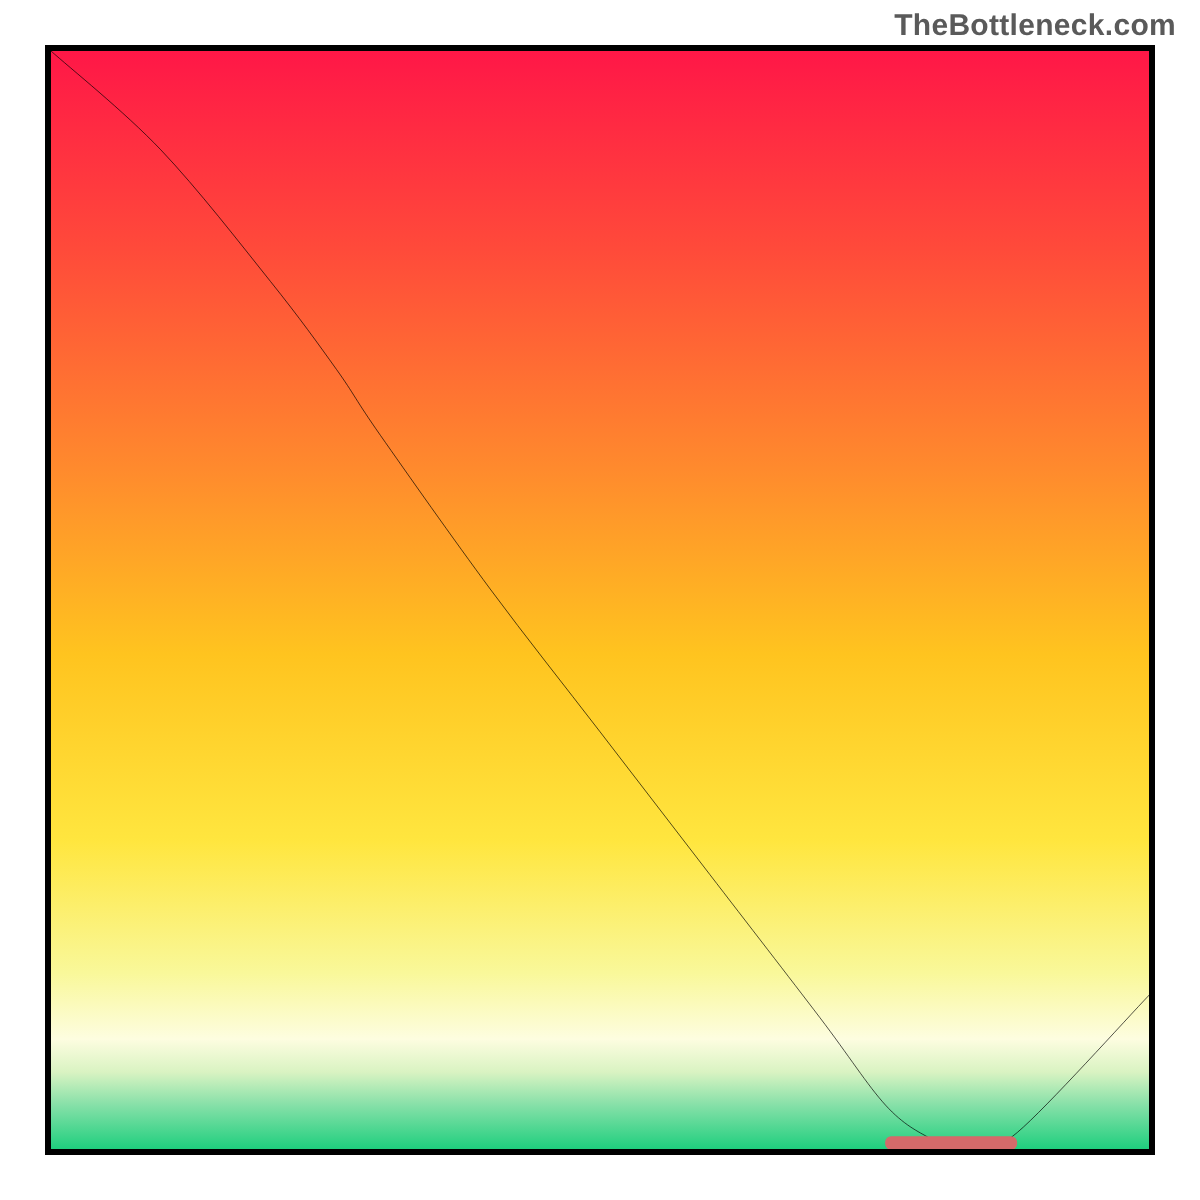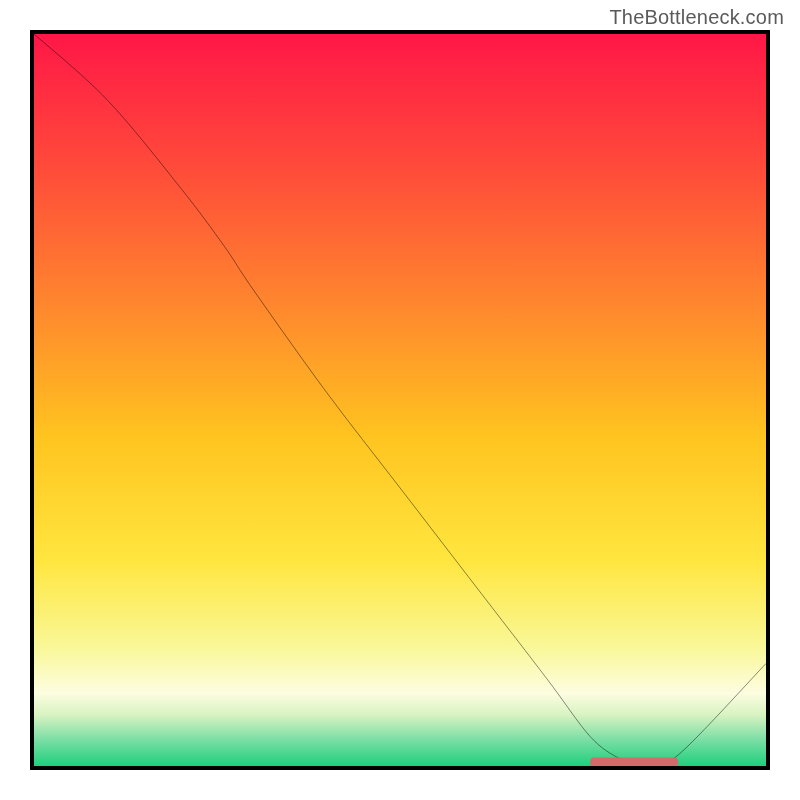--- a/index.html
+++ b/index.html
@@ -14,21 +14,21 @@
     position: relative;
     width: 800px;
     height: 800px;
     overflow: hidden;
   }
   .attribution {
     position: absolute;
     top: 6px;
     right: 16px;
     font-size: 20px;
-    font-weight: 400;
+    font-weight: 700;
     color: #5a5a5a;
     letter-spacing: 0.2px;
   }
   .plot-area {
     position: absolute;
     left: 30px;
     top: 30px;
     width: 740px;
     height: 740px;
     border: 4px solid #000;

